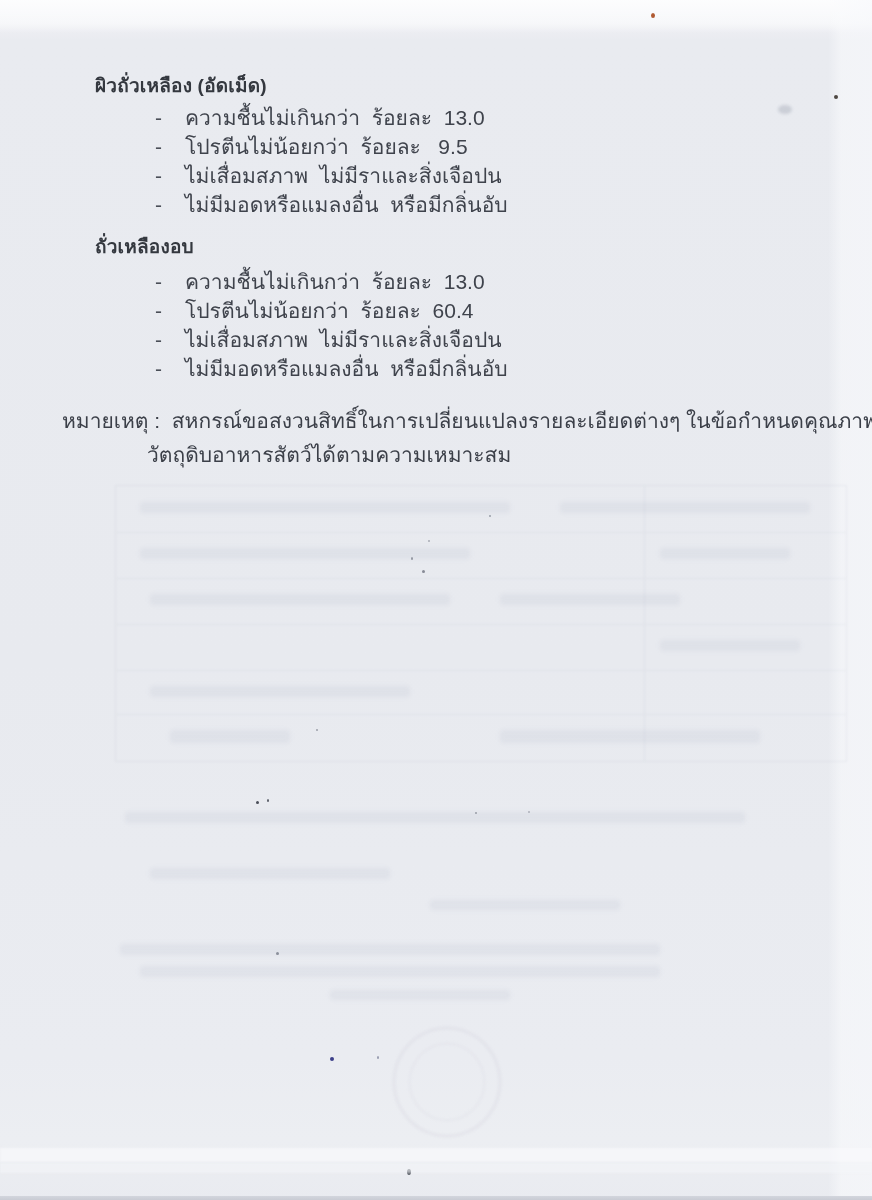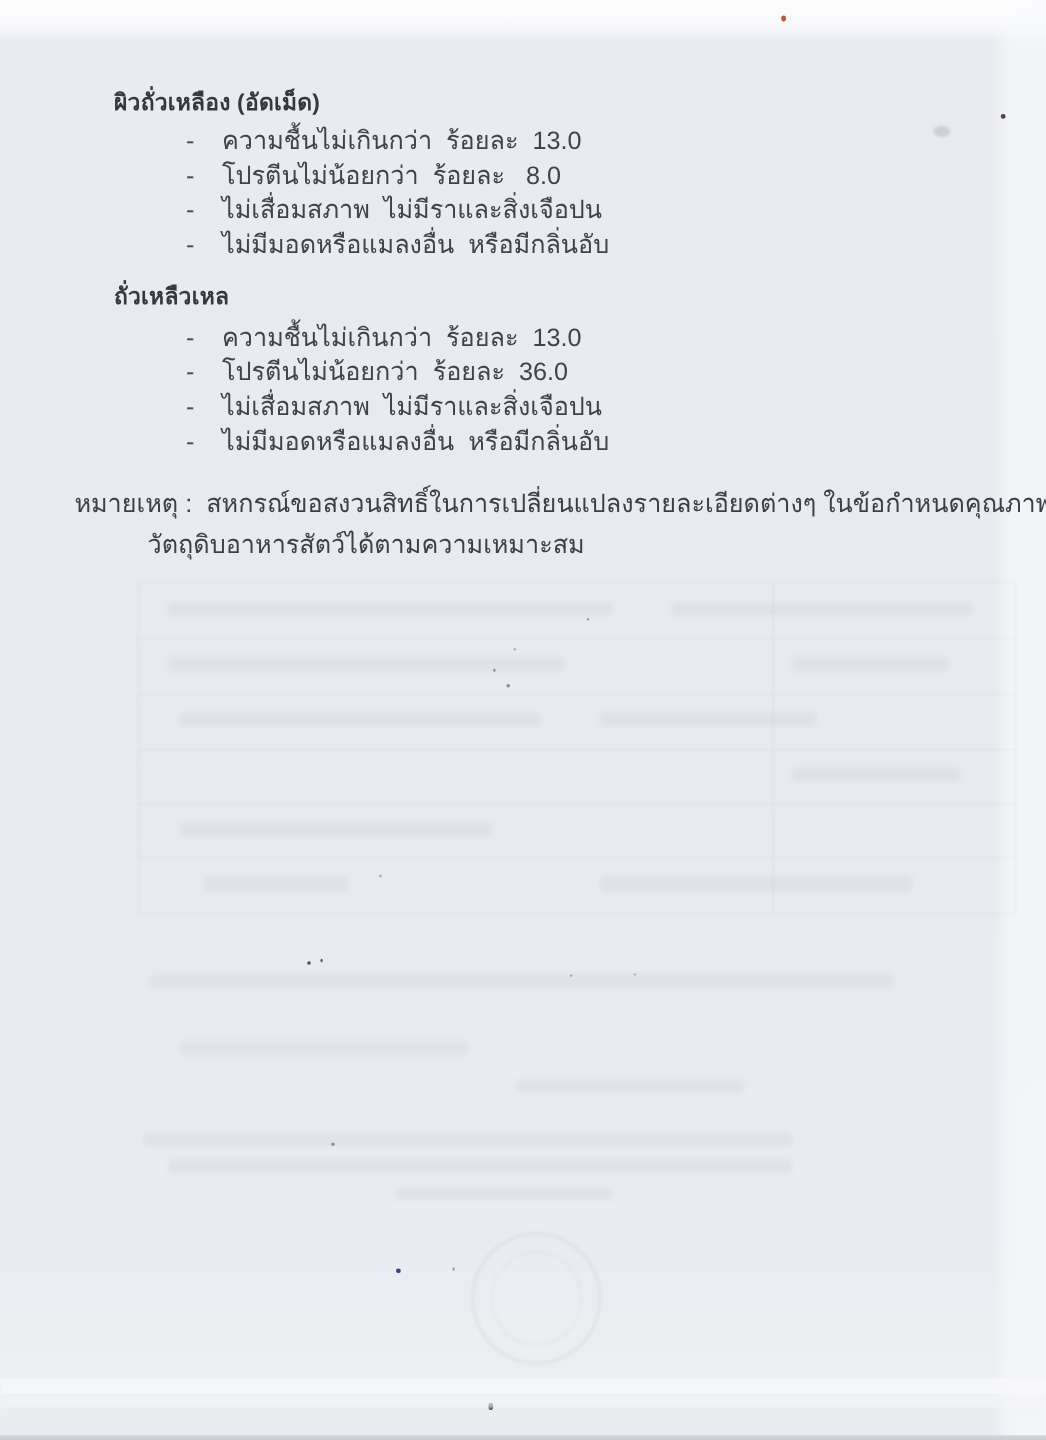--- a/index.html
+++ b/index.html
@@ -66,21 +66,21 @@
     position: absolute;
     left: 62px;
     top: 404px;
     width: 700px;
     font-size: 21px;
     line-height: 34px;
     color: #3b3f48;
   }
   .note-line1 { white-space: pre; }
   .note-label { font-weight: 400; text-align: center; }
-  .note-line2 { margin-left: 61px; white-space: pre; }
+  .note-line2 { margin-left: 85px; white-space: pre; }
 
   
   .ghost { position: absolute; pointer-events: none; }
   .ghost-table {
     left: 115px; top: 485px; width: 730px; height: 275px;
     border: 1px solid rgba(158,167,188,0.13);
     filter: blur(1px);
   }
   .ghost-table .col {
     position: absolute; top: 0; bottom: 0; width: 1px;
@@ -134,36 +134,36 @@
 
   <div class="top-sheen"></div>
   <div class="right-edge"></div>
 
   <h2 class="section-title" style="left:95px; top:70px;">ผิวถั่วเหลือง (อัดเม็ด)</h2>
 
   <div class="bullet-row" style="left:155px; top:104px;">
     <span class="bullet-dash">-</span><span>ความชื้นไม่เกินกว่า  ร้อยละ  13.0</span>
   </div>
   <div class="bullet-row" style="left:155px; top:133px;">
-    <span class="bullet-dash">-</span><span>โปรตีนไม่น้อยกว่า  ร้อยละ   8.0</span>
+    <span class="bullet-dash">-</span><span>โปรตีนไม่น้อยกว่า  ร้อยละ   9.5</span>
   </div>
   <div class="bullet-row" style="left:155px; top:162px;">
     <span class="bullet-dash">-</span><span>ไม่เสื่อมสภาพ  ไม่มีราและสิ่งเจือปน</span>
   </div>
   <div class="bullet-row" style="left:155px; top:191px;">
     <span class="bullet-dash">-</span><span>ไม่มีมอดหรือแมลงอื่น  หรือมีกลิ่นอับ</span>
   </div>
 
-  <h2 class="section-title" style="left:95px; top:231px;">ถั่วเหลืวเหล</h2>
+  <h2 class="section-title" style="left:95px; top:231px;">ถั่วเหลืองอบ</h2>
 
   <div class="bullet-row" style="left:155px; top:268px;">
     <span class="bullet-dash">-</span><span>ความชื้นไม่เกินกว่า  ร้อยละ  13.0</span>
   </div>
   <div class="bullet-row" style="left:155px; top:297px;">
-    <span class="bullet-dash">-</span><span>โปรตีนไม่น้อยกว่า  ร้อยละ  36.0</span>
+    <span class="bullet-dash">-</span><span>โปรตีนไม่น้อยกว่า  ร้อยละ  60.4</span>
   </div>
   <div class="bullet-row" style="left:155px; top:326px;">
     <span class="bullet-dash">-</span><span>ไม่เสื่อมสภาพ  ไม่มีราและสิ่งเจือปน</span>
   </div>
   <div class="bullet-row" style="left:155px; top:355px;">
     <span class="bullet-dash">-</span><span>ไม่มีมอดหรือแมลงอื่น  หรือมีกลิ่นอับ</span>
   </div>
 
   <div class="note">
     <div class="note-line1"><span class="note-label">หมายเหตุ :</span><span>  </span><span>สหกรณ์ขอสงวนสิทธิ์ในการเปลี่ยนแปลงรายละเอียดต่างๆ ในข้อกำหนดคุณภาพ</span></div>

